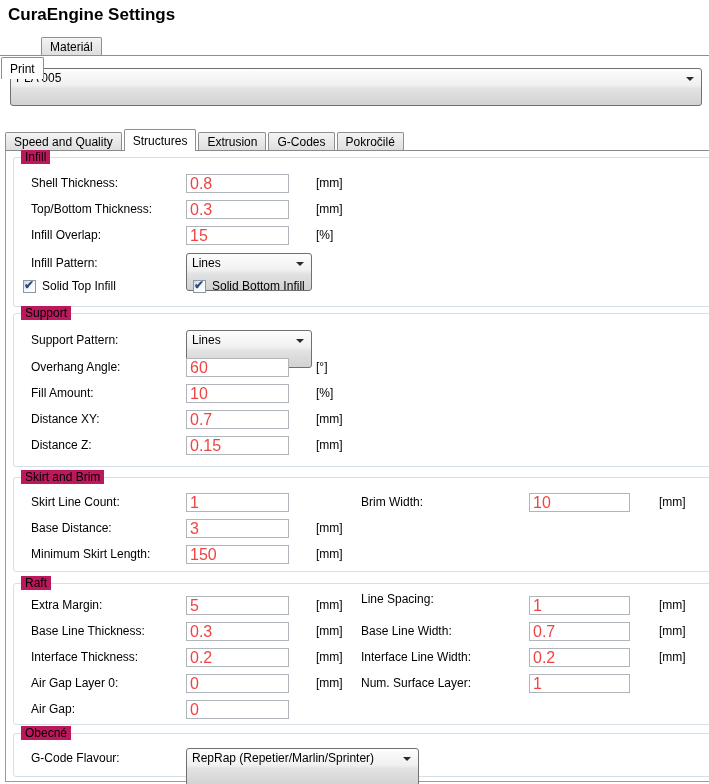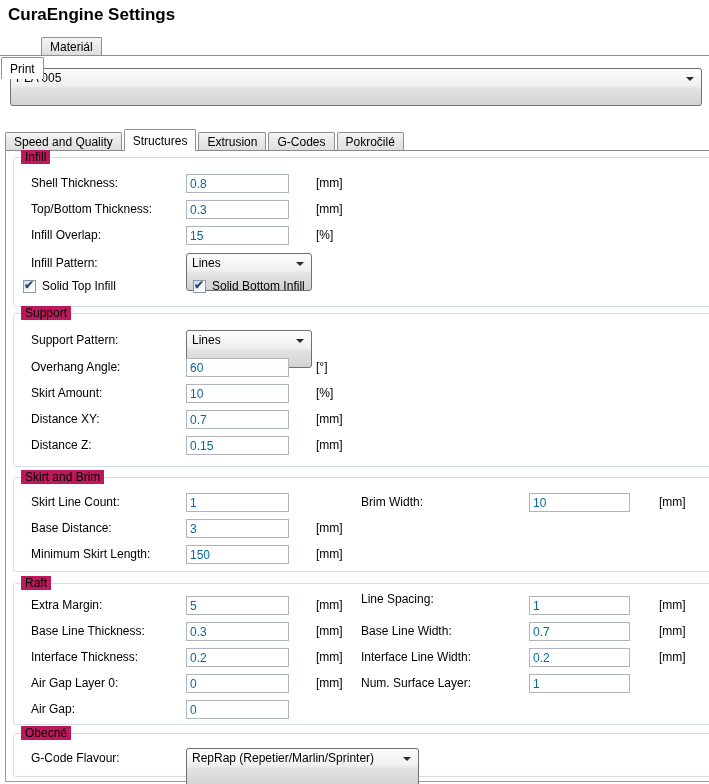--- a/index.html
+++ b/index.html
@@ -72,21 +72,21 @@
     position:absolute;top:-8px;left:7px;
     background:#be185d;padding:0 4px;white-space:nowrap;
   }
   .lbl{position:absolute;left:17px;white-space:nowrap;}
   .lbl2{position:absolute;left:347px;white-space:nowrap;}
   .unit{position:absolute;left:302px;white-space:nowrap;}
   .unit2{position:absolute;left:645px;white-space:nowrap;}
   .tb{
     position:absolute;left:172px;width:103px;height:19px;
     box-sizing:border-box;border:1px solid #b0b5bc;
-    font-family:"Liberation Sans", sans-serif;font-size:12px;color:#0369a1;
+    font-family:"Liberation Sans", sans-serif;font-size:16px;color:#ef4444;
     padding:0 3px;background:#fff;outline:none;
   }
   .tb2{left:515px;width:101px;}
   .combo-sm{position:absolute;left:172px;width:126px;}
   .combo-lg{position:absolute;left:172px;width:233px;}
 
   
   .cb{position:absolute;display:flex;align-items:center;cursor:default;}
   .cbbox{
     width:13px;height:13px;box-sizing:border-box;position:relative;
@@ -165,21 +165,21 @@
     <span class="lbl" style="top:19px;">Support Pattern:</span>
     <div class="combo combo-sm" style="top:16px;">
       <span>Lines</span>
       <span class="arrow"></span>
     </div>
 
     <span class="lbl" style="top:46px;">Overhang Angle:</span>
     <input class="tb" style="top: 44px;" value="60">
     <span class="unit" style="top:46px;">[°]</span>
 
-    <span class="lbl" style="top:72px;">Skirt Amount:</span>
+    <span class="lbl" style="top:72px;">Fill Amount:</span>
     <input class="tb" style="top: 70px;" value="10">
     <span class="unit" style="top:72px;">[%]</span>
 
     <span class="lbl" style="top:98px;">Distance XY:</span>
     <input class="tb" style="top: 96px;" value="0.7">
     <span class="unit" style="top:98px;">[mm]</span>
 
     <span class="lbl" style="top:124px;">Distance Z:</span>
     <input class="tb" style="top: 122px;" value="0.15">
     <span class="unit" style="top:124px;">[mm]</span>

